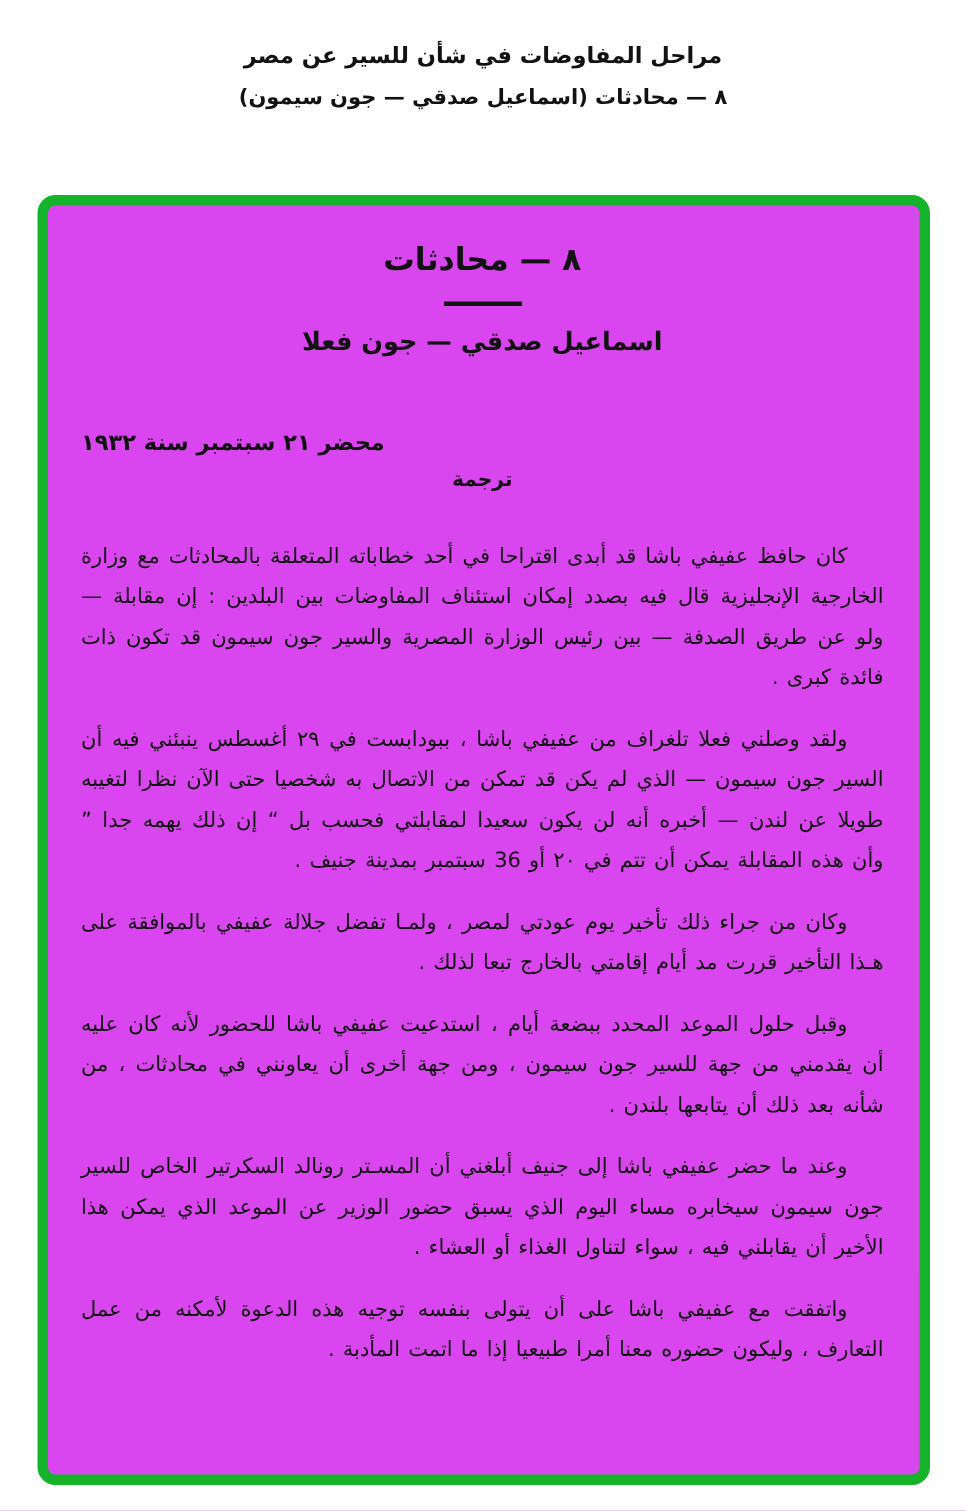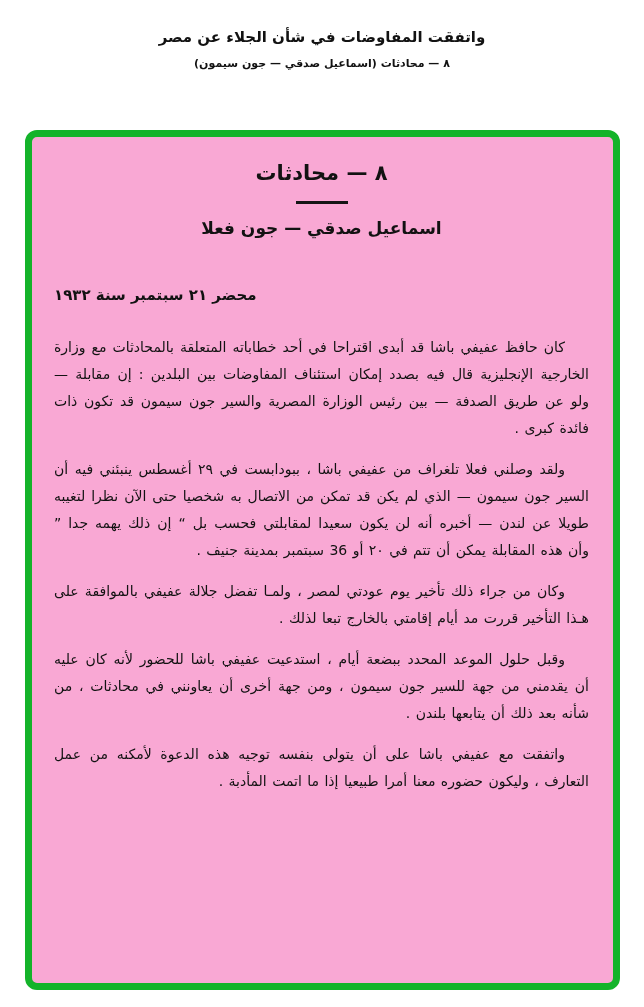--- a/index.html
+++ b/index.html
@@ -24,21 +24,21 @@
   .header {
     padding-top: 26px;
     text-align: center;
   }
   .header-line1 {
     font-size: 15px;
     font-weight: bold;
     line-height: 1.55;
   }
   .header-line2 {
-    font-size: 11px;
+    font-size: 14px;
     font-weight: bold;
     line-height: 1.55;
     margin-top: 6px;
   }
   .header-line3 {
     font-size: 10.5px;
     font-weight: bold;
     line-height: 1.5;
     margin-top: 6px;
     white-space: nowrap;
@@ -46,21 +46,21 @@
   
   .doc-frame {
     position: absolute;
     left: 25px;
     top: 130px;
     width: 595px;
     height: 860px;
     box-sizing: border-box;
     border: 7px solid #14b32a;
     border-radius: 12px;
-    background: #f9a8d4;
+    background: #d946ef;
     padding: 16px 24px 14px 22px;
   }
   .doc-title {
     text-align: center;
     font-size: 21px;
     font-weight: bold;
     margin-top: 8px;
     letter-spacing: 1px;
   }
   .title-rule {
@@ -103,32 +103,34 @@
   .doc-body p:last-child {
     margin-bottom: 0;
   }
 </style>
 </head>
 <body>
 
 <div class="page">
 
   <div class="header">
-    <div class="header-line1">واتفقت المفاوضات في شأن الجلاء عن مصر</div>
+    <div class="header-line1">مراحل المفاوضات في شأن للسير عن مصر</div>
     <div class="header-line2">٨ — محادثات (اسماعيل صدقي — جون سيمون)</div>
   </div>
 
   <div class="doc-frame">
     <div class="doc-title">٨ — محادثات</div>
     <div class="title-rule"></div>
     <div class="doc-subtitle">اسماعيل صدقي — جون فعلا</div>
     <div class="doc-date">محضر ٢١ سبتمبر سنة ١٩٣٢</div>
+    <div class="doc-translation">ترجمة</div>
 
     <div class="doc-body">
       <p>كان حافظ عفيفي باشا قد أبدى اقتراحا في أحد خطاباته المتعلقة بالمحادثات مع وزارة الخارجية الإنجليزية قال فيه بصدد إمكان استئناف المفاوضات بين البلدين : إن مقابلة — ولو عن طريق الصدفة — بين رئيس الوزارة المصرية والسير جون سيمون قد تكون ذات فائدة كبرى .</p>
       <p>ولقد وصلني فعلا تلغراف من عفيفي باشا ، ببودابست في ٢٩ أغسطس ينبئني فيه أن السير جون سيمون — الذي لم يكن قد تمكن من الاتصال به شخصيا حتى الآن نظرا لتغيبه طويلا عن لندن — أخبره أنه لن يكون سعيدا لمقابلتي فحسب بل “ إن ذلك يهمه جدا ” وأن هذه المقابلة يمكن أن تتم في ٢٠ أو 36 سبتمبر بمدينة جنيف .</p>
       <p>وكان من جراء ذلك تأخير يوم عودتي لمصر ، ولمـا تفضل جلالة عفيفي بالموافقة على هـذا التأخير قررت مد أيام إقامتي بالخارج تبعا لذلك .</p>
       <p>وقبل حلول الموعد المحدد ببضعة أيام ، استدعيت عفيفي باشا للحضور لأنه كان عليه أن يقدمني من جهة للسير جون سيمون ، ومن جهة أخرى أن يعاونني في محادثات ، من شأنه بعد ذلك أن يتابعها بلندن .</p>
+      <p>وعند ما حضر عفيفي باشا إلى جنيف أبلغني أن المسـتر رونالد السكرتير الخاص للسير جون سيمون سيخابره مساء اليوم الذي يسبق حضور الوزير عن الموعد الذي يمكن هذا الأخير أن يقابلني فيه ، سواء لتناول الغذاء أو العشاء .</p>
       <p>واتفقت مع عفيفي باشا على أن يتولى بنفسه توجيه هذه الدعوة لأمكنه من عمل التعارف ، وليكون حضوره معنا أمرا طبيعيا إذا ما اتمت المأدبة .</p>
     </div>
   </div>
 
 </div>
 
 </body></html>

